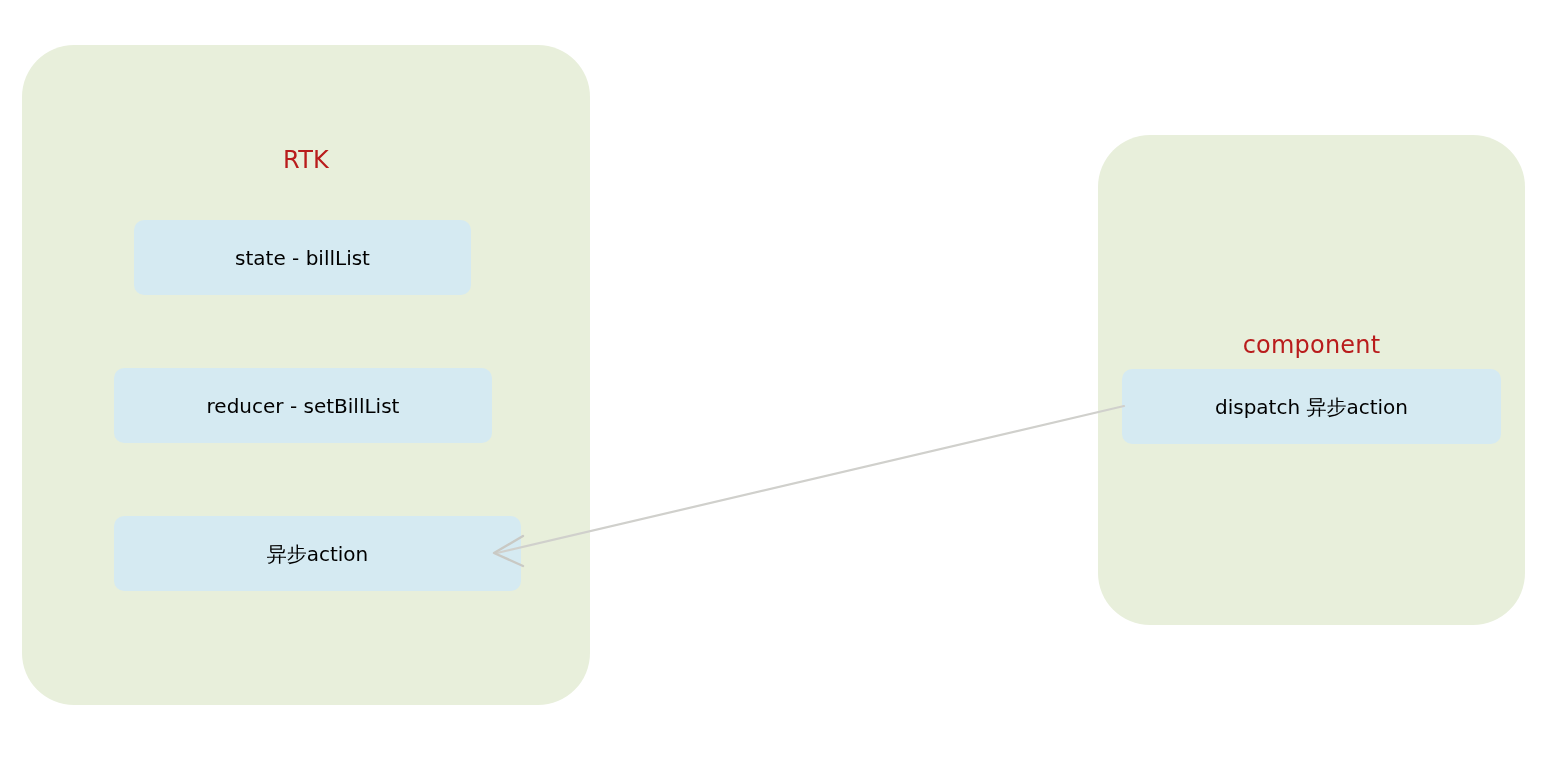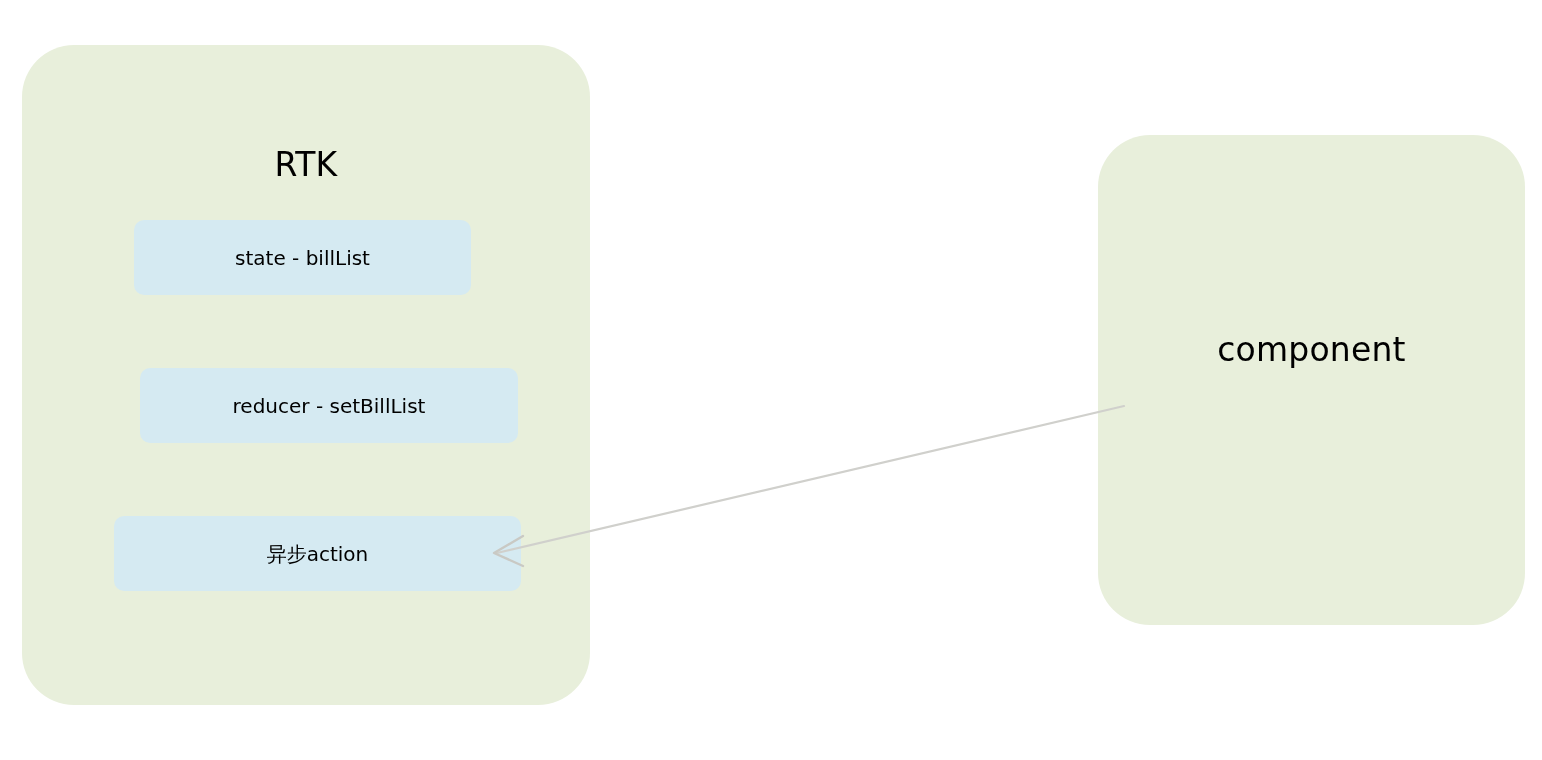--- a/index.html
+++ b/index.html
@@ -25,22 +25,22 @@
     position: absolute;
     background: #e8efdb;
     border-radius: 52px;
     box-sizing: border-box;
   }
   .group-title {
     position: absolute;
     left: 0;
     right: 0;
     text-align: center;
-    color: #000000;
-    font-size: 33px;
+    color: #b91c1c;
+    font-size: 24px;
     font-weight: 400;
     line-height: 1;
     white-space: nowrap;
     letter-spacing: 0.2px;
   }
 
   #group-rtk {
     left: 22px;
     top: 45px;
     width: 568px;
@@ -66,21 +66,21 @@
     font-weight: 400;
     display: flex;
     align-items: center;
     justify-content: center;
     box-sizing: border-box;
     white-space: nowrap;
     line-height: 1;
   }
 
   #node-state    { left: 134px;  top: 220px; width: 337px; height: 75px; }
-  #node-reducer  { left: 114px;  top: 368px; width: 378px; height: 75px; margin-left: 26px; }
+  #node-reducer  { left: 114px;  top: 368px; width: 378px; height: 75px; }
   #node-async    { left: 114px;  top: 516px; width: 407px; height: 75px; }
   #node-dispatch { left: 1122px; top: 369px; width: 379px; height: 75px; }
 
   
   #edge-layer {
     position: absolute;
     left: 0;
     top: 0;
     width: 1542px;
     height: 760px;
@@ -99,20 +99,21 @@
   <div class="group" id="group-component">
     <div class="group-title">component</div>
   </div>
 
   <div class="node" id="node-state">state - billList</div>
 
   <div class="node" id="node-reducer">reducer - setBillList</div>
 
   <div class="node" id="node-async">异步action</div>
 
+  <div class="node" id="node-dispatch">dispatch 异步action</div>
 
   <svg id="edge-layer" width="1542" height="760" viewBox="0 0 1542 760">
     <g>
       <line x1="1124" y1="406" x2="497" y2="553" stroke="#d0d0cc" stroke-width="2.2" stroke-linecap="round"></line>
       <polyline points="523,536 494,553 523,566" fill="none" stroke="#c9c9c4" stroke-width="2.4" stroke-linecap="round" stroke-linejoin="round"></polyline>
     </g>
   </svg>
 
 </div>
 

